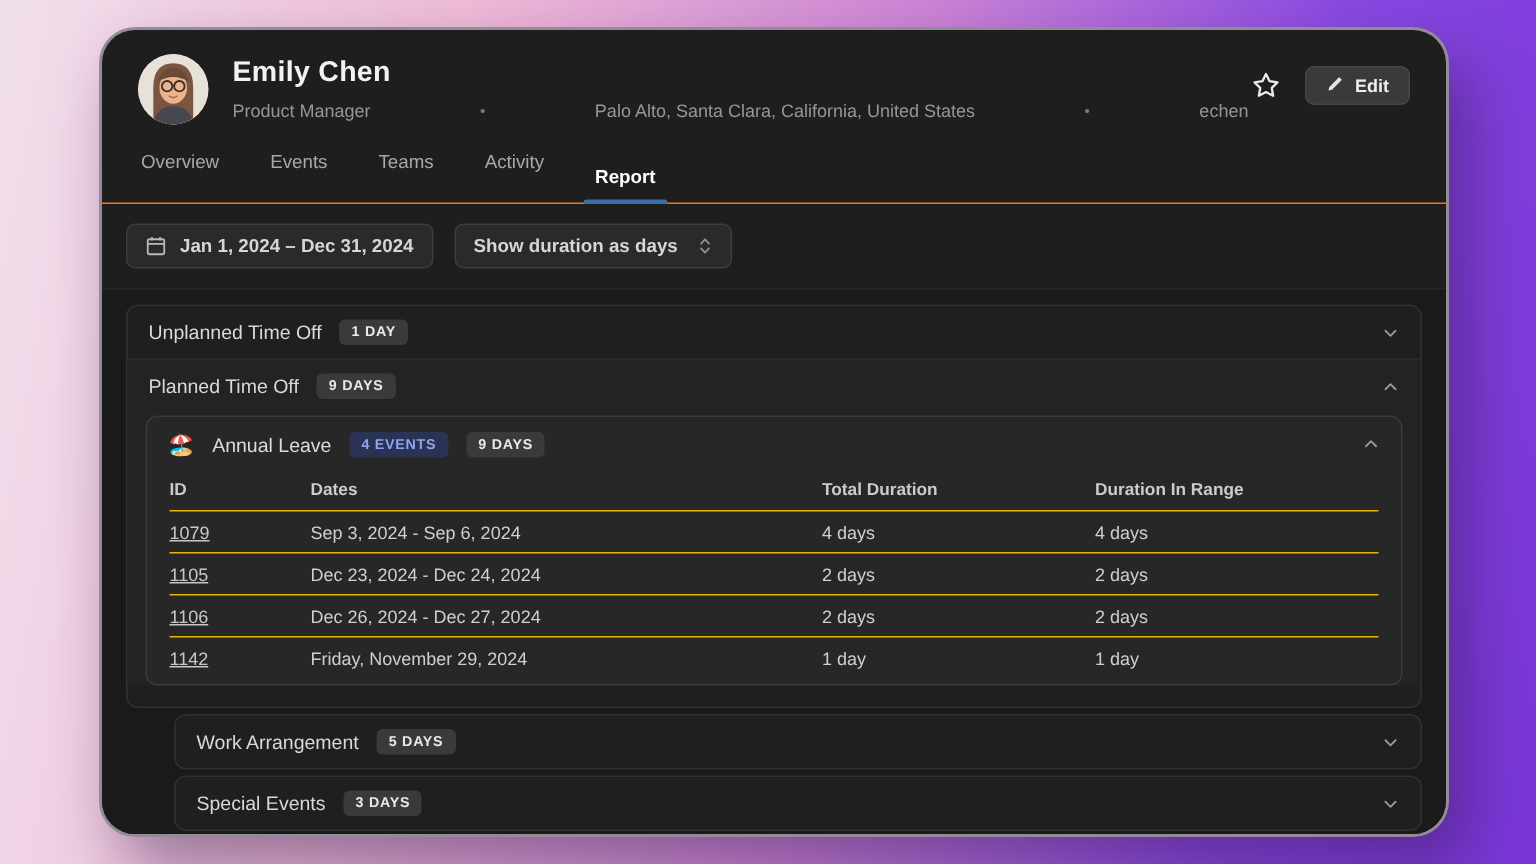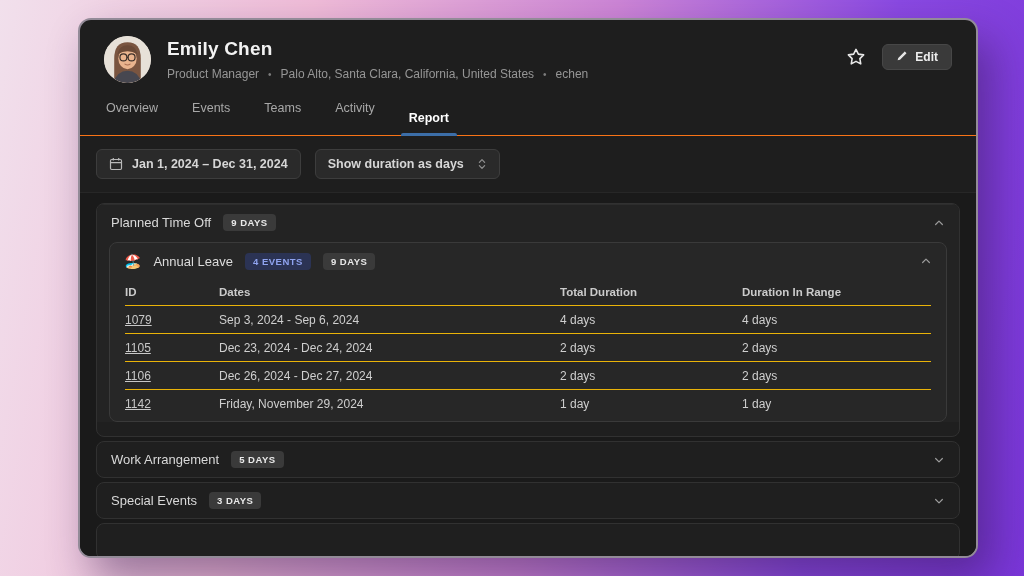--- a/index.html
+++ b/index.html
@@ -3,32 +3,32 @@
 <meta charset="utf-8">
 <style>
   * { margin:0; padding:0; box-sizing:border-box; }
   html,body { width:1024px; height:576px; overflow:hidden; }
   body {
     font-family:"Liberation Sans", sans-serif;
     background:linear-gradient(100deg,#f1e0ec 0%,#f0bcd8 28%,#cd85d6 55%,#8a49e2 80%,#7a36d9 100%);
     position:relative;
   }
   .window {
-    position:absolute; left:78px; top:18px; width:900px; height:540px;
-    background:#1e1e1e; border-radius:13px;
+    position:absolute; left:66px; top:18px; width:900px; height:540px;
+    background:#1e1e1e; border-radius:24px;
     border:2px solid rgba(210,198,218,0.65);
     box-shadow:14px 22px 44px rgba(45,18,70,0.45);
     overflow:hidden; color:#ddd;
   }
   
   .hdr { padding:16px 24px 0 24px; display:flex; align-items:flex-start; }
   .avatar { width:47px; height:47px; border-radius:50%; overflow:hidden; flex:0 0 auto; background:#e6e0d8; }
   .hdr-text { margin-left:16px; flex:1; padding-top:2px; }
   .name { font-size:19px; font-weight:bold; color:#f2f2f2; letter-spacing:.2px; }
-  .subline { margin-top:7px; font-size:12px; color:#969696; display:flex; align-items:center; gap:9px; }
+  .subline { margin-top:7px; font-size:12px; color:#969696; display:flex; align-items:center; gap:9px;justify-content:space-between; }
   .dot { font-size:10px; color:#7c7c7c; }
   .hdr-actions { display:flex; align-items:center; gap:14px; padding-top:8px; }
   .star-btn { width:24px; height:24px; display:flex; align-items:center; justify-content:center; cursor:pointer; }
   .edit-btn {
     display:flex; gap:7px; background:#3a3a3a; border:1px solid #474747;
     color:#eee; font-size:12px; font-weight:bold; padding:5px 13px; border-radius:6px; cursor:pointer;
   }
   
   .tabs { display:flex; gap:30px; padding:0 24px; margin-top:14px; border-bottom:1px solid #f97316; }
   .tab { font-size:12.5px; color:#a8a8a8; padding:4px 2px 10px 2px; cursor:pointer; position:relative; }
@@ -37,21 +37,21 @@
   
   .filters { display:flex; gap:14px; padding:13px 16px; background:#1e1e1e; border-bottom:1px solid #272727; }
   .control {
     display:flex; align-items:center; gap:9px; background:#2a2a2a; border:1px solid #3d3d3d;
     border-radius:6px; height:30px; padding:0 12px; font-size:12.5px; color:#d6d6d6; font-weight:bold; cursor:pointer;
   }
   .control .caret { margin-left:4px; }
   
   .content { padding:10px 16px 14px 16px; background:#1a1a1a; height:100%; }
   .panel { border:1px solid #313131; border-radius:8px; background:#1f1f1f; overflow:hidden; }
-  .panel + .panel { margin-top:4px; }
+  .panel + .panel { margin-top:4px;margin-left:32px; }
   .sec-row { display:flex; align-items:center; height:35px; padding:0 14px; cursor:pointer; }
   .sec-title { font-size:13px; color:#d9d9d9; }
   .badge {
     margin-left:12px; background:#3a3a3a; color:#e9e9e9; font-size:9.5px; font-weight:bold;
     letter-spacing:.5px; padding:3px 8px; border-radius:4px; white-space:nowrap;
   }
   .badge.blue { background:#2b3354; color:#8fa3ef; }
   .spacer { flex:1; }
   .divider { height:1px; background:#2d2d2d; }
   .planned-body { background:#232323; }
@@ -150,20 +150,30 @@
           <path d="M2 6.2L5 3l3 3.2" fill="none" stroke="#8f8f8f" stroke-width="1.4" stroke-linecap="round" stroke-linejoin="round"></path>
           <path d="M2 9.8L5 13l3-3.2" fill="none" stroke="#8f8f8f" stroke-width="1.4" stroke-linecap="round" stroke-linejoin="round"></path>
         </svg>
       </span>
     </div>
   </div>
 
   <div class="content">
 
     <div class="panel">
+      <div class="sec-row">
+        <span class="sec-title">Unplanned Time Off</span>
+        <span class="badge">1 DAY</span>
+        <span class="spacer"></span>
+        <span class="chev">
+          <svg width="12" height="12" viewBox="0 0 16 16">
+              <path d="M3.5 6l4.5 4.5L12.5 6" fill="none" stroke="#9a9a9a" stroke-width="1.6" stroke-linecap="round" stroke-linejoin="round"></path>
+            </svg>
+        </span>
+      </div>
       <div class="divider"></div>
       <div class="planned-body">
         <div class="sec-row">
           <span class="sec-title">Planned Time Off</span>
           <span class="badge">9 DAYS</span>
           <span class="spacer"></span>
           <span class="chev">
             <svg width="12" height="12" viewBox="0 0 16 16">
                 <path d="M3.5 10L8 5.5 12.5 10" fill="none" stroke="#9a9a9a" stroke-width="1.6" stroke-linecap="round" stroke-linejoin="round"></path>
               </svg>

